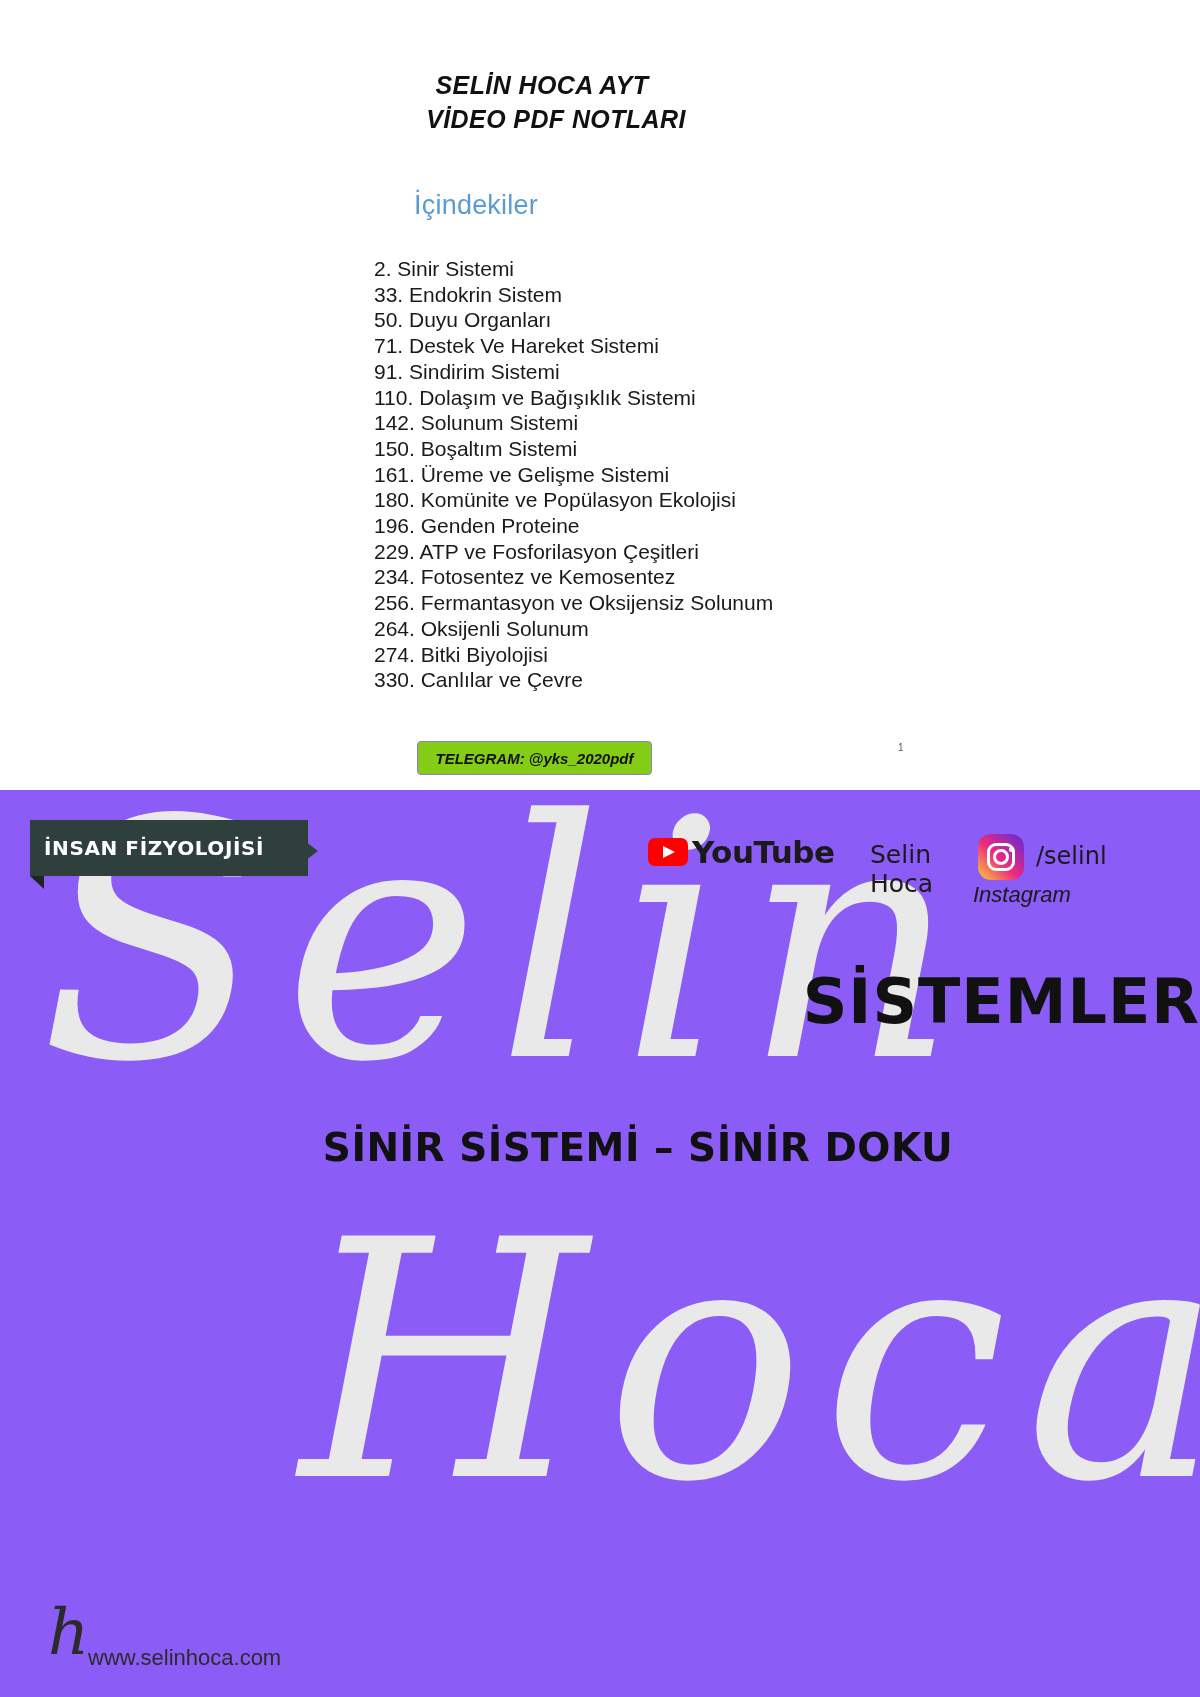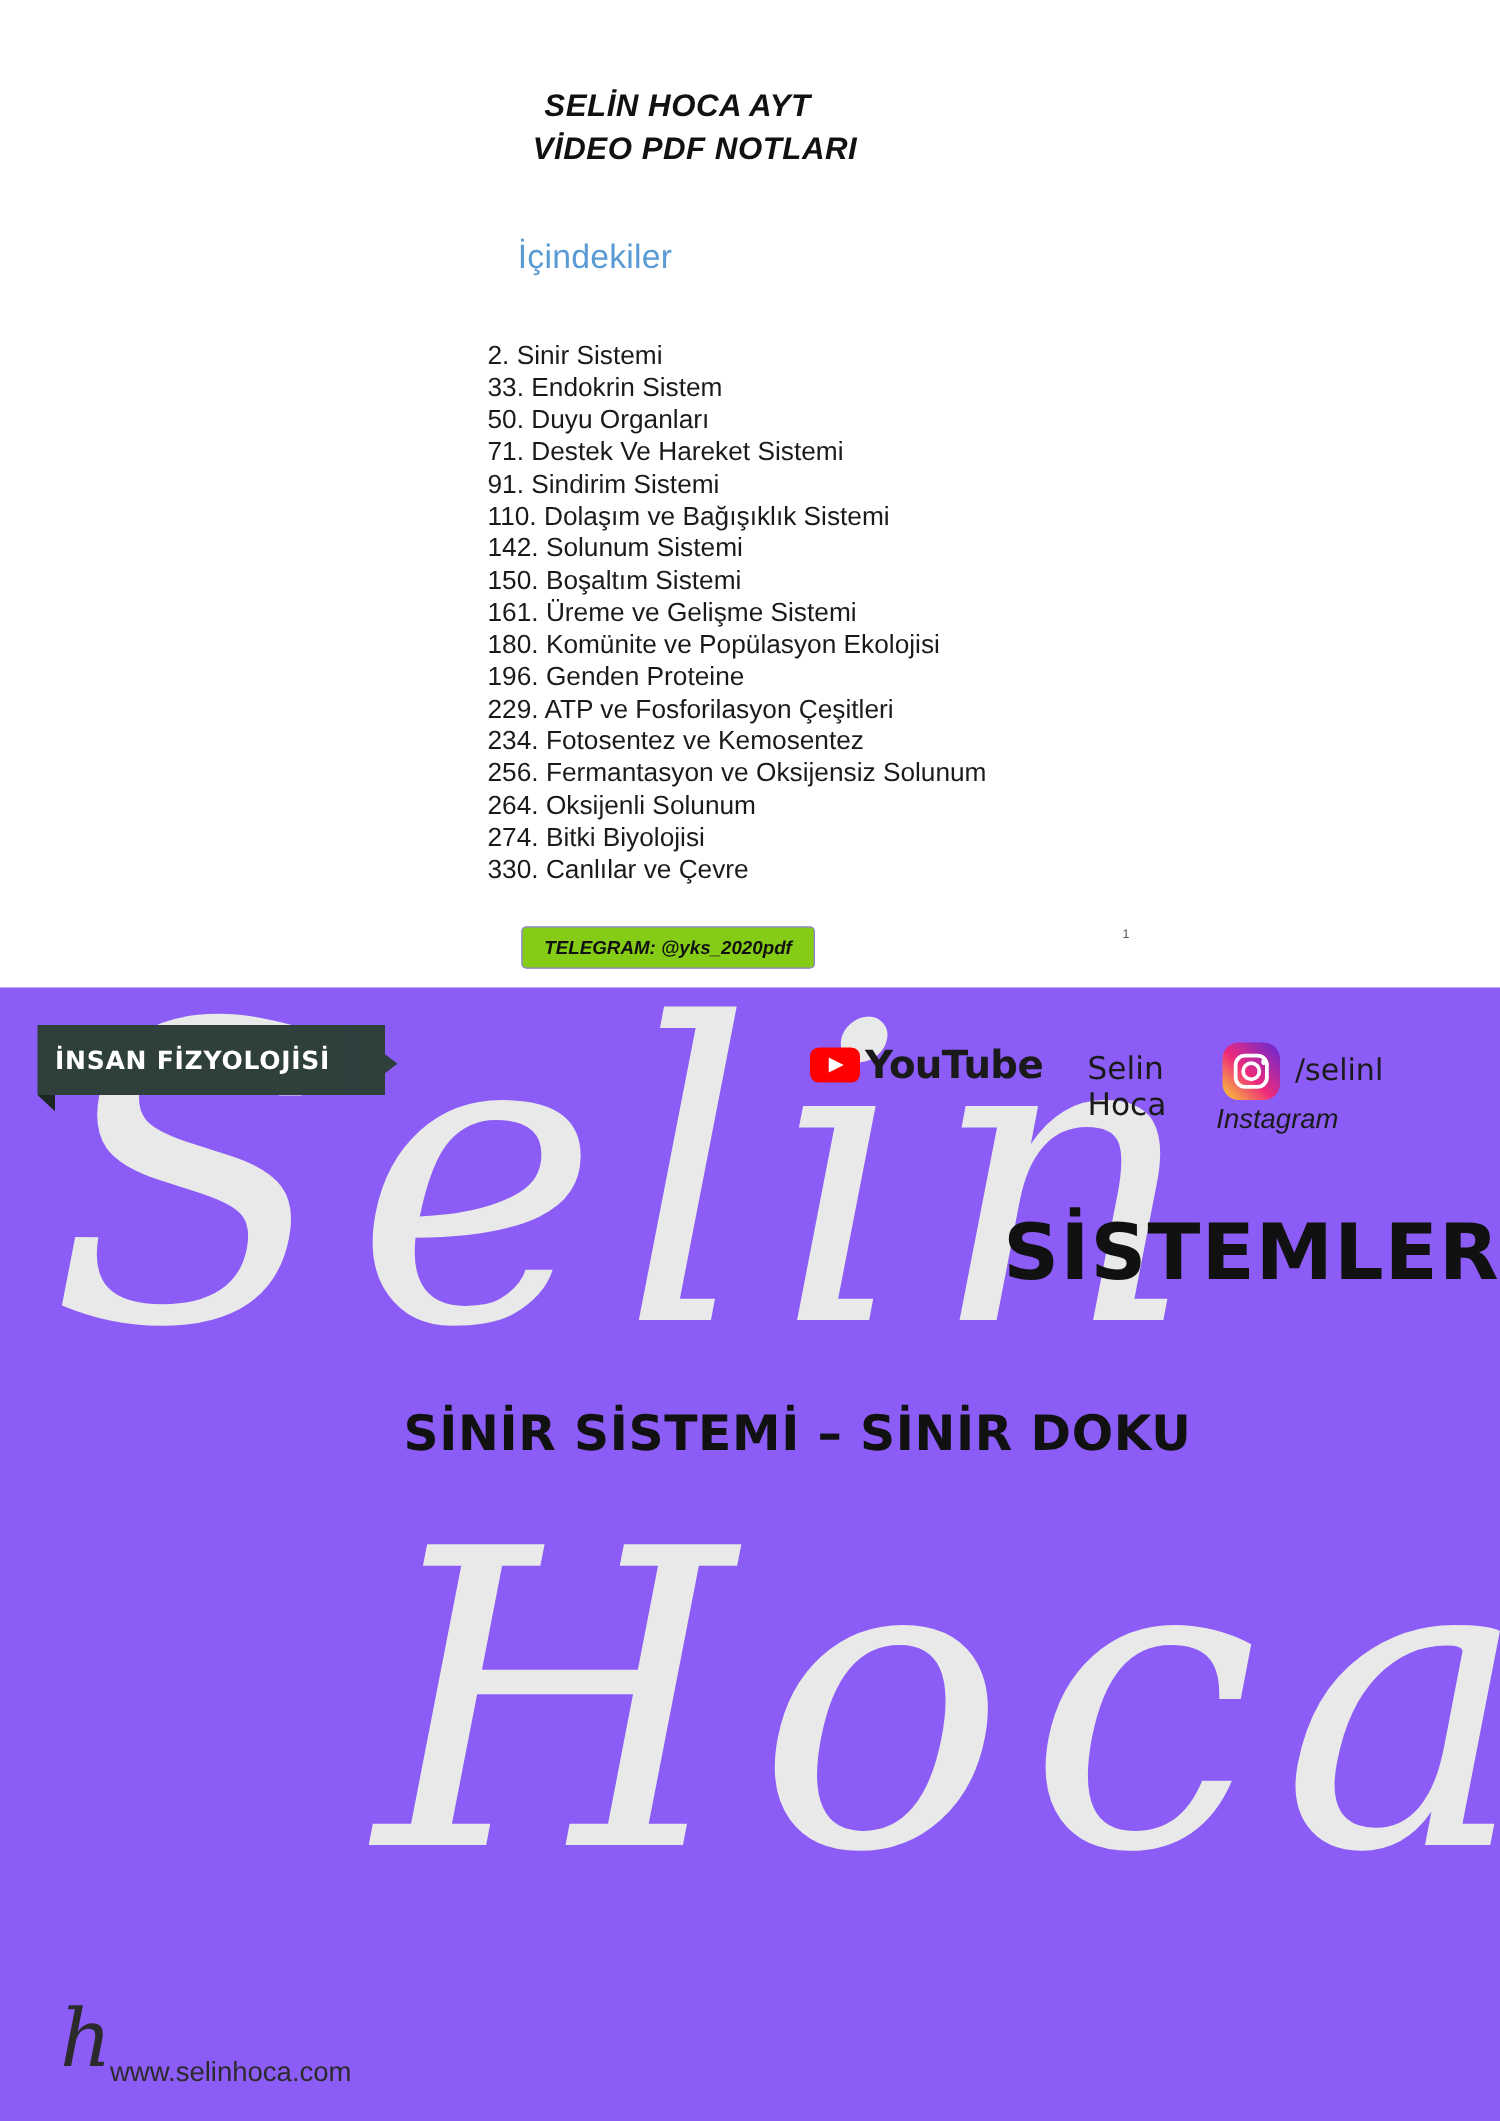--- a/index.html
+++ b/index.html
@@ -52,21 +52,21 @@
     color: #5b9bd5;
     letter-spacing: 0.2px;
   }
 
   .toc-list {
     position: absolute;
     left: 374px;
     top: 256px;
     width: 640px;
     list-style: none;
-    margin: 16px;
+    margin: 0;
     padding: 0;
   }
   .toc-list li {
     font-size: 21px;
     line-height: 25.7px;
     color: #1a1a1a;
     white-space: nowrap;
   }
 
   .telegram-badge {

